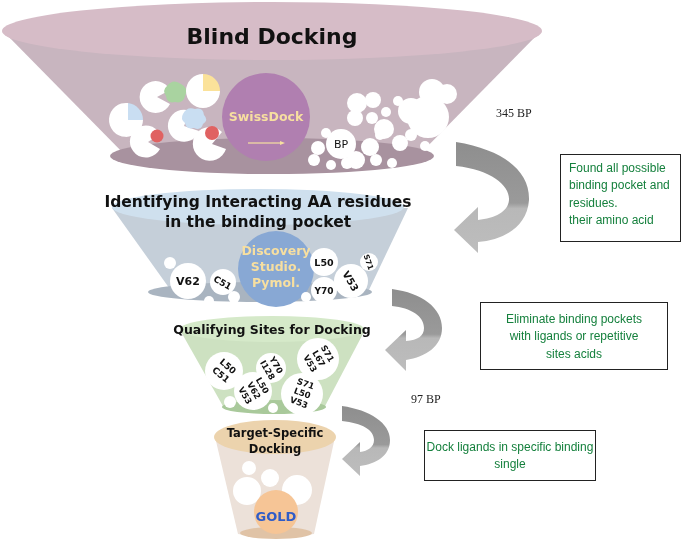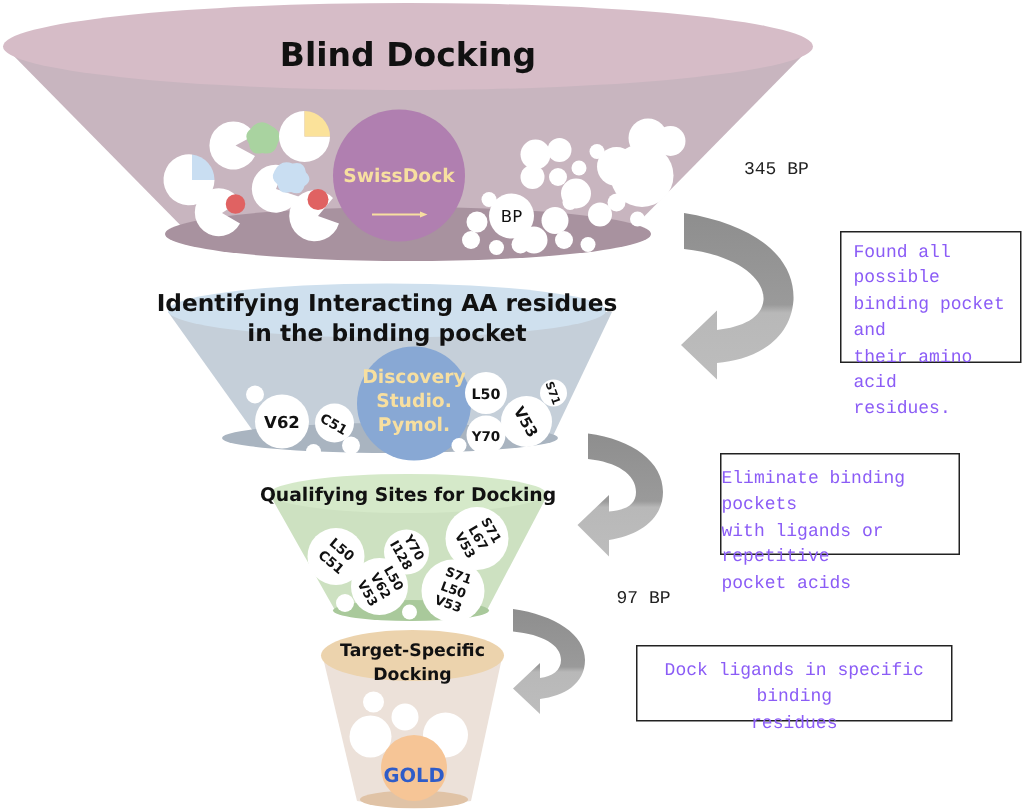--- a/index.html
+++ b/index.html
@@ -1,23 +1,23 @@
 <!DOCTYPE html>
 <html><head>
   <meta charset="utf-8">
   <style>
     html, body { margin: 0; padding: 0; background: #ffffff; }
     body { width: 685px; height: 539px; position: relative; overflow: hidden; font-family: "Liberation Sans", "DejaVu Sans", sans-serif; }
     #stage { position: absolute; left: 0; top: 0; width: 685px; height: 539px; }
     .box {
       position: absolute; border: 1.3px solid #222; background: #fff;
-      font-family: Liberation Mono, monospace; font-size: 12px; color: #8b5cf6;
+      font-family: Liberation Sans, sans-serif; font-size: 12px; color: #15803d;
       box-sizing: border-box; line-height: 1.45;
     }
-    .label { position: absolute; font-family: Liberation Mono, monospace; font-size: 12px; color: #222; text-align: center; }
+    .label { position: absolute; font-family: Liberation Serif, serif; font-size: 12px; color: #222; text-align: center; }
     svg text { font-family: "DejaVu Sans", sans-serif; }
   </style>
 </head>
 <body>
 
 <div id="stage">
 <svg width="685" height="539" viewBox="0 0 685 539" xmlns="http://www.w3.org/2000/svg">
   <defs>
     <linearGradient id="arrowGrad" x1="0" y1="0" x2="0" y2="1">
       <stop offset="0" stop-color="#8e8e8e"></stop>
@@ -184,27 +184,27 @@
     <path d="M342,406 C370,410 390,423 390,440 C390,456 376,464 360,466 L360,476 L342,459 L360,442 L360,452 C368,451 374,447 374,440 C374,430 362,423 342,421 Z" fill="url(#arrowGrad)"></path>
   </g>
 </svg>
 
 <div class="label" style="left:496px; top:106px;">345 BP</div>
 <div class="label" style="left:411px; top:392px;">97 BP</div>
 
 <div class="box" style="left:560px; top:154px; width:121px; height:88px; padding:5px 0 0 8px;">
   <div>Found all possible</div>
   <div>binding pocket and</div>
+  <div>residues.</div>
   <div>their amino acid</div>
-  <div>residues.</div>
-</div>
-
-<div class="box" style="left:480px; top:302px; width:160px; height:68px; padding:8px 0 0 0; text-align:left;">
+</div>
+
+<div class="box" style="left:480px; top:302px; width:188px; height:68px; padding:8px 0 0 0; text-align:center;">
   <div>Eliminate binding pockets</div>
   <div>with ligands or repetitive</div>
-  <div>pocket acids</div>
-</div>
-
-<div class="box" style="left:424px; top:430px; width:211px; height:51px; padding:8px 0 0 0; text-align:center;">
+  <div>sites acids</div>
+</div>
+
+<div class="box" style="left:424px; top:430px; width:172px; height:51px; padding:8px 0 0 0; text-align:center;">
   <div>Dock ligands in specific binding</div>
-  <div>residues</div>
+  <div>single</div>
 </div>
 </div>
 
 </body></html>

